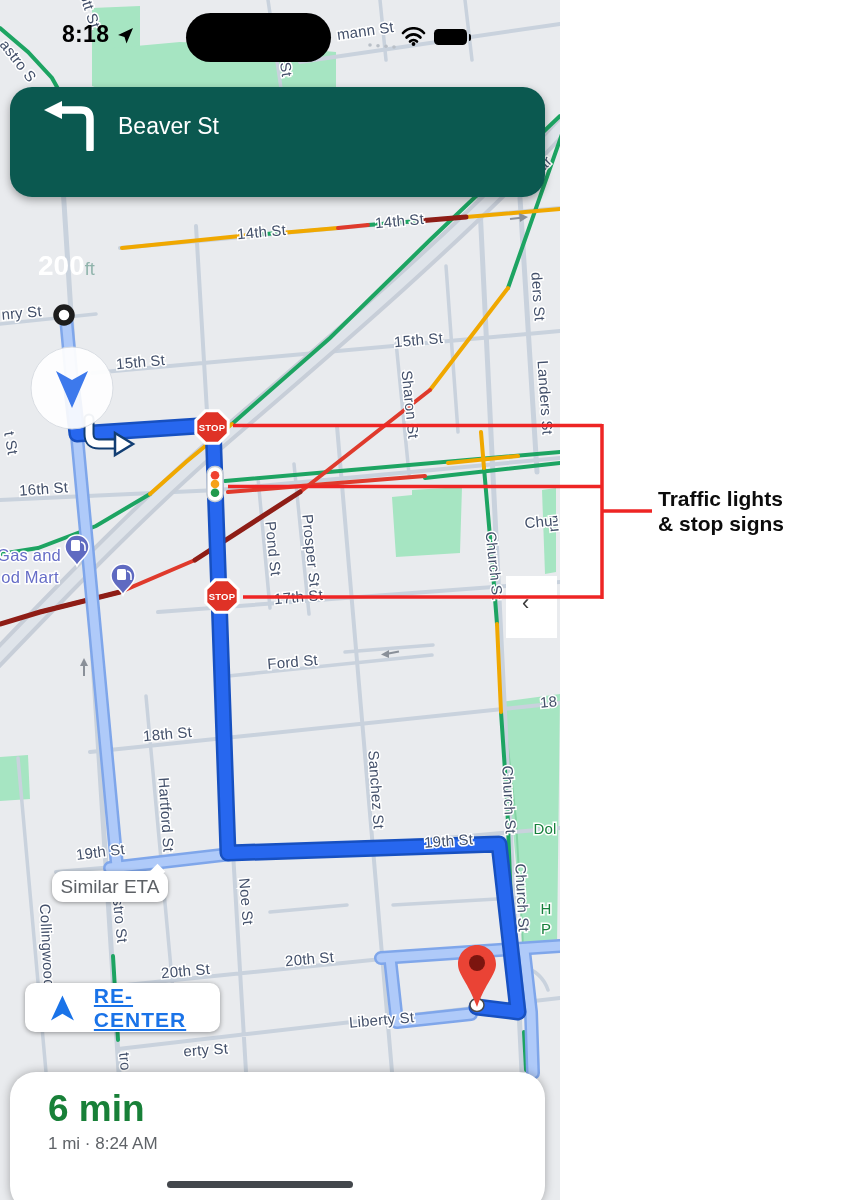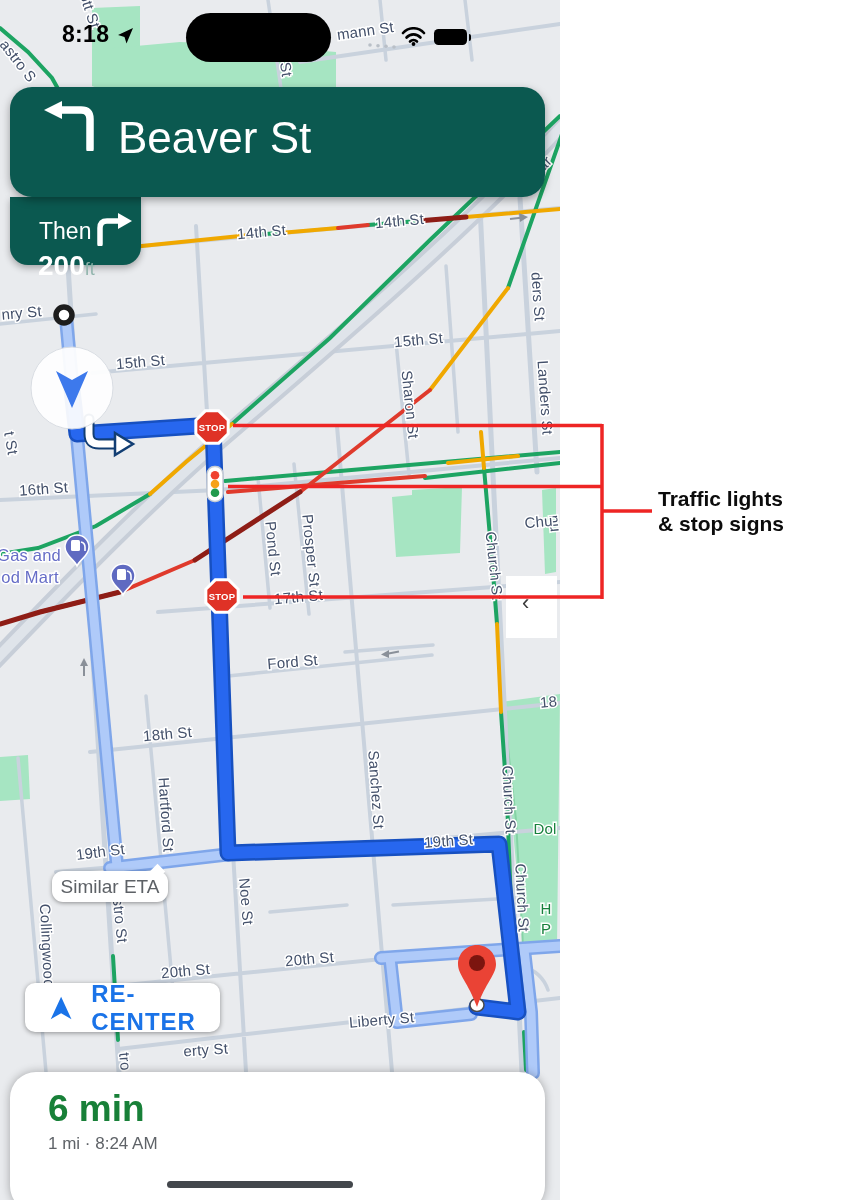--- a/index.html
+++ b/index.html
@@ -10,32 +10,32 @@
   
   .statusbar{position:absolute;left:0;top:0;width:560px;height:64px;z-index:6;pointer-events:none;}
   .time{position:absolute;left:62px;top:21px;font-size:23px;font-weight:700;color:#000;letter-spacing:.3px;}
   .loc-arrow{position:absolute;left:117px;top:27px;}
   .island{position:absolute;left:186px;top:13px;width:145px;height:49px;background:#000;border-radius:25px;}
   .wifi{position:absolute;left:401px;top:27px;}
   .battery{position:absolute;left:434px;top:29px;width:33px;height:16px;background:#000;border-radius:4.5px;}
   .battery:after{content:"";position:absolute;right:-4px;top:4.5px;width:2.5px;height:7px;background:#000;border-radius:0 2px 2px 0;}
   
   .banner{position:absolute;left:10px;top:87px;width:535px;height:110px;background:#0b5950;border-radius:22px;z-index:5;box-shadow:0 3px 8px rgba(0,0,0,.35);}
-  .banner .street{position:absolute;left:108px;top:26px;font-size:44px;font-weight:500;color:#fff;}
+  .banner .street{position:absolute;left:108px;top:26px;font-size:23px;font-weight:500;color:#fff;}
   .dist-num{font-size:28px;font-weight:700;color:#fff;}
   .dist-unit{font-size:18px;font-weight:500;color:#8fb3ab;}
   .dist-wrap{position:absolute;left:28px;top:163px;}
   .then-chip{position:absolute;left:10px;top:197px;width:131px;height:68px;background:#0b5950;border-radius:0 0 18px 18px;z-index:4;box-shadow:0 3px 7px rgba(0,0,0,.3);}
   .then-chip .then-label{position:absolute;left:29px;top:21px;font-size:23px;color:#fff;}
   
   .eta-chip{position:absolute;left:52px;top:871px;width:116px;height:31px;background:#fff;border-radius:11px;z-index:3;box-shadow:0 1px 4px rgba(0,0,0,.4);display:flex;align-items:center;justify-content:center;}
   .eta-chip:after{content:"";position:absolute;right:5px;top:-5px;width:11px;height:11px;background:#fff;transform:rotate(45deg);}
   .eta-chip span{font-size:19px;color:#5d6166;position:relative;z-index:1;}
   .recenter{position:absolute;left:25px;top:983px;width:195px;height:49px;background:#fff;border-radius:10px;z-index:3;box-shadow:0 1px 5px rgba(0,0,0,.4);display:flex;align-items:center;}
-  .recenter .rc-label{font-size:24px;font-weight:700;color:#1a73e8;letter-spacing:1px;margin-left:18px;}
+  .recenter .rc-label{font-size:21px;font-weight:700;color:#1a73e8;letter-spacing:1px;margin-left:18px;text-decoration:underline;}
   .recenter svg{margin-left:24px;}
   .side-box{position:absolute;left:506px;top:576px;width:51px;height:62px;background:#fff;z-index:2;}
   .side-box span{position:absolute;left:16px;top:14px;font-size:22px;color:#3a3a3a;font-weight:400;}
   
   .sheet{position:absolute;left:10px;top:1072px;width:535px;height:140px;background:#fff;border-radius:26px;z-index:5;box-shadow:0 0 10px rgba(0,0,0,.3);}
   .sheet .eta{position:absolute;left:38px;top:16px;font-size:37px;font-weight:700;color:#188038;}
   .sheet .detail{position:absolute;left:38px;top:62px;font-size:17px;color:#5f6368;}
   .homebar{position:absolute;left:167px;top:1181px;width:186px;height:7px;background:#43474c;border-radius:4px;z-index:7;}
   
   .ann-svg{position:absolute;left:0;top:0;z-index:10;pointer-events:none;}
@@ -251,27 +251,20 @@
     </div>
 
     <div class="banner">
       <svg width="60" height="50" viewBox="0 0 60 50" style="position:absolute;left:28px;top:14px;">
         <path d="M52,48 L52,18 Q52,9 43,9 L22,9" stroke="#fff" stroke-width="7.5" fill="none" stroke-linecap="round"></path>
         <polygon points="24,0 6,9 24,18" fill="#fff"></polygon>
       </svg>
       <div class="dist-wrap"><span class="dist-num">200</span><span class="dist-unit">ft</span></div>
       <div class="street">Beaver St</div>
     </div>
-    <div class="then-chip">
-      <span class="then-label">Then</span>
-      <svg width="42" height="36" viewBox="0 0 42 36" style="position:absolute;left:82px;top:13px;">
-        <path d="M8,34 L8,18 Q8,11 15,11 L28,11" stroke="#fff" stroke-width="5.5" fill="none" stroke-linecap="round"></path>
-        <polygon points="26,3 40,11 26,19" fill="#fff"></polygon>
-      </svg>
-    </div>
 
     <div class="eta-chip">
       <span>Similar ETA</span>
     </div>
 
     <div class="side-box">
       <span>‹</span>
     </div>
 
     <div class="recenter">

